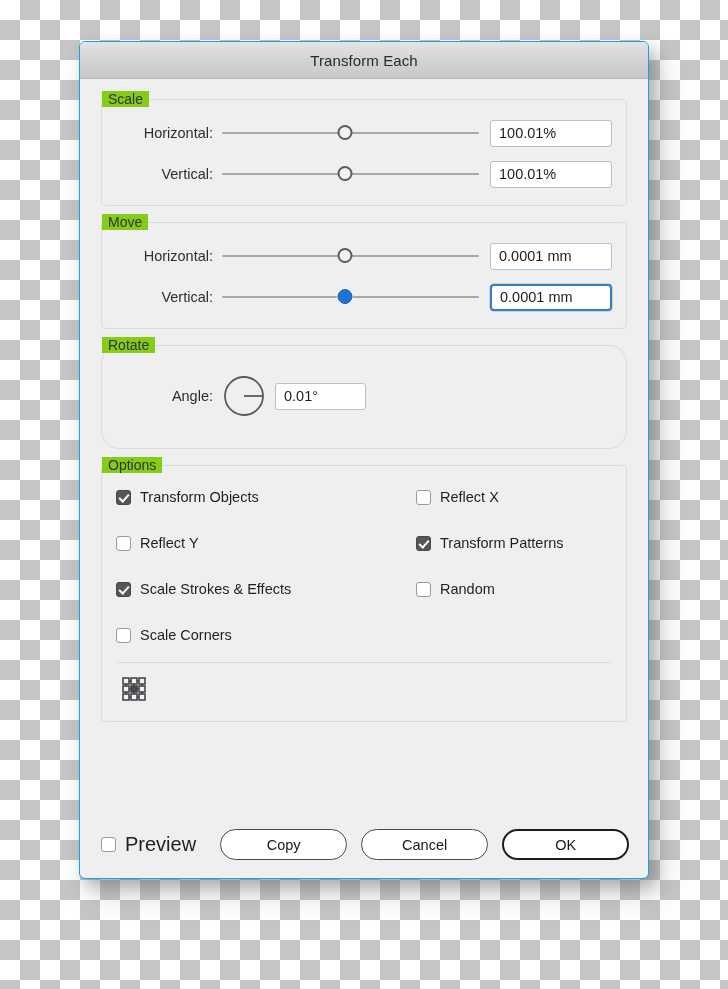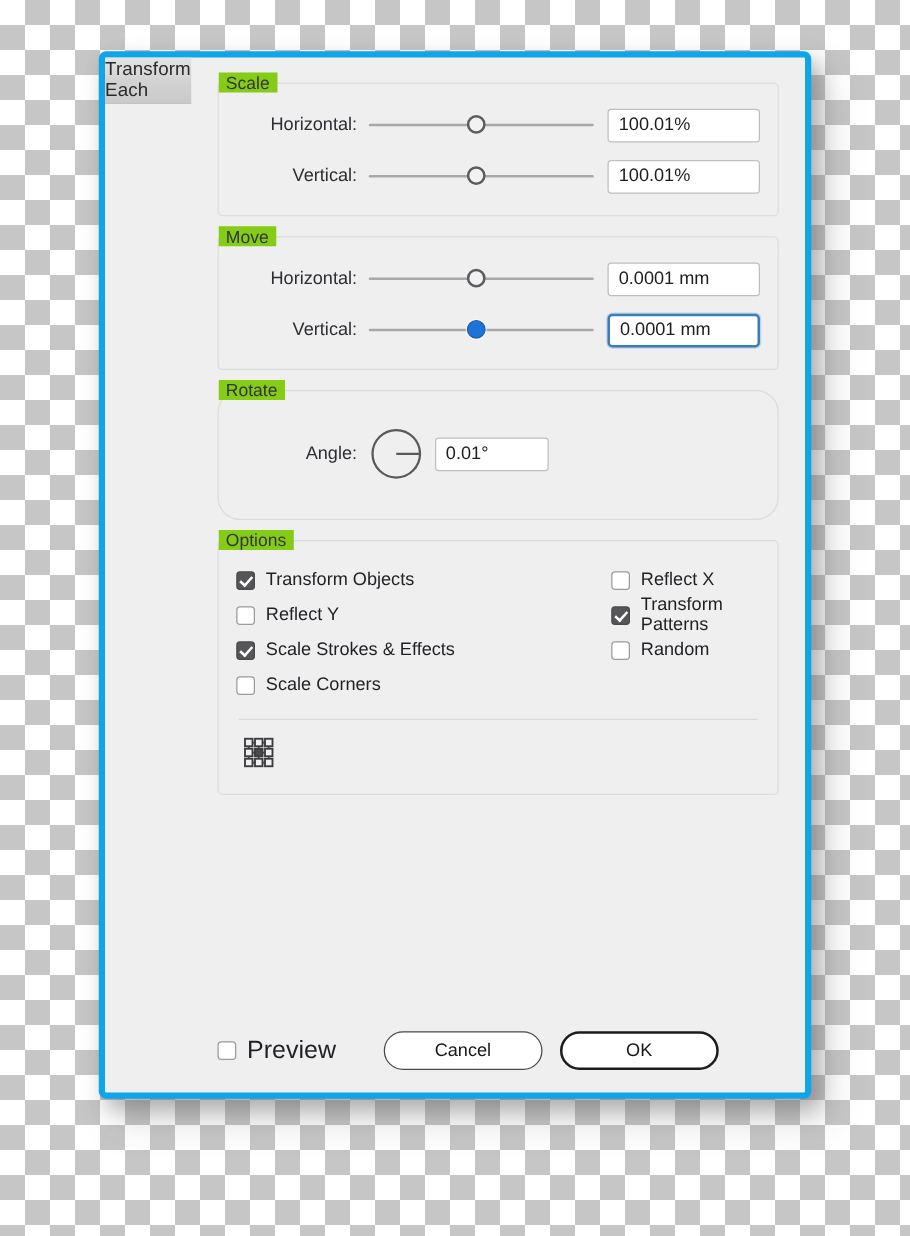--- a/index.html
+++ b/index.html
@@ -22,27 +22,27 @@
 
   
   .dialog {
     position: absolute;
     left: 79px;
     top: 41px;
     width: 570px;
     height: 838px;
     background: #efefef;
     border-radius: 6px;
-    border: 5px solid #0ea5e9;
+    border: 1px solid #0ea5e9;
     box-shadow: 6px 8px 16px rgba(90,90,90,0.38),
                 14px 18px 30px rgba(110,110,110,0.22);
     box-sizing: border-box;
     overflow: hidden;
     display: flex;
-    flex-direction: row;
+    flex-direction: column;
   }
 
   .titlebar {
     height: 36px;
     flex: 0 0 36px;
     background: linear-gradient(to bottom, #e4e4e4 0%, #d2d2d2 55%, #cacaca 100%);
     border-bottom: 1px solid #b5b5b5;
     display: flex;
     align-items: center;
     justify-content: center;
@@ -185,21 +185,21 @@
     padding: 0 8px;
     font-size: 14.5px;
     color: #1d1d1d;
   }
 
   
   .options-group { padding: 18px 14px 14px 14px; }
   .opt-grid {
     display: grid;
     grid-template-columns: 300px auto;
-    row-gap: 2px;
+    row-gap: 20px;
   }
   .check-item {
     display: flex;
     align-items: center;
     font-size: 14.5px;
     color: #1f1f24;
     height: 26px;
   }
   .cbox {
     width: 15px;
@@ -404,18 +404,19 @@
         <rect x="11" y="19" width="6" height="6" fill="#f0f0f0" stroke="#3d3d41" stroke-width="1.5"></rect>
         <rect x="19" y="19" width="6" height="6" fill="#f0f0f0" stroke="#3d3d41" stroke-width="1.5"></rect>
       </svg>
     </div>
 
     <div class="footer">
       <div class="preview-item">
         <span class="cbox off"></span>
         <span>Preview</span>
       </div>
+      <div class="btn copy">Copy</div>
       <div class="btn cancel">Cancel</div>
       <div class="btn ok default">OK</div>
     </div>
 
   </div>
 </div>
 
 </body></html>

